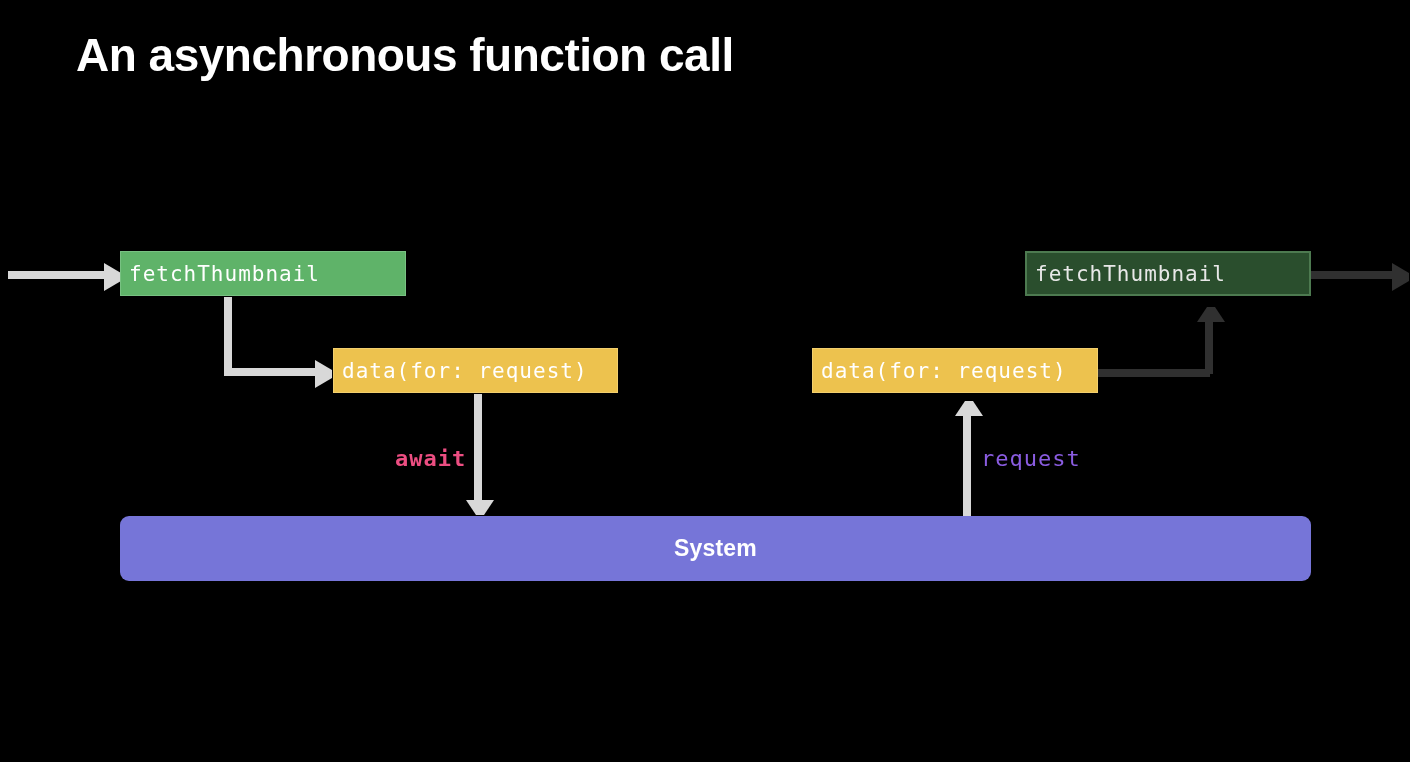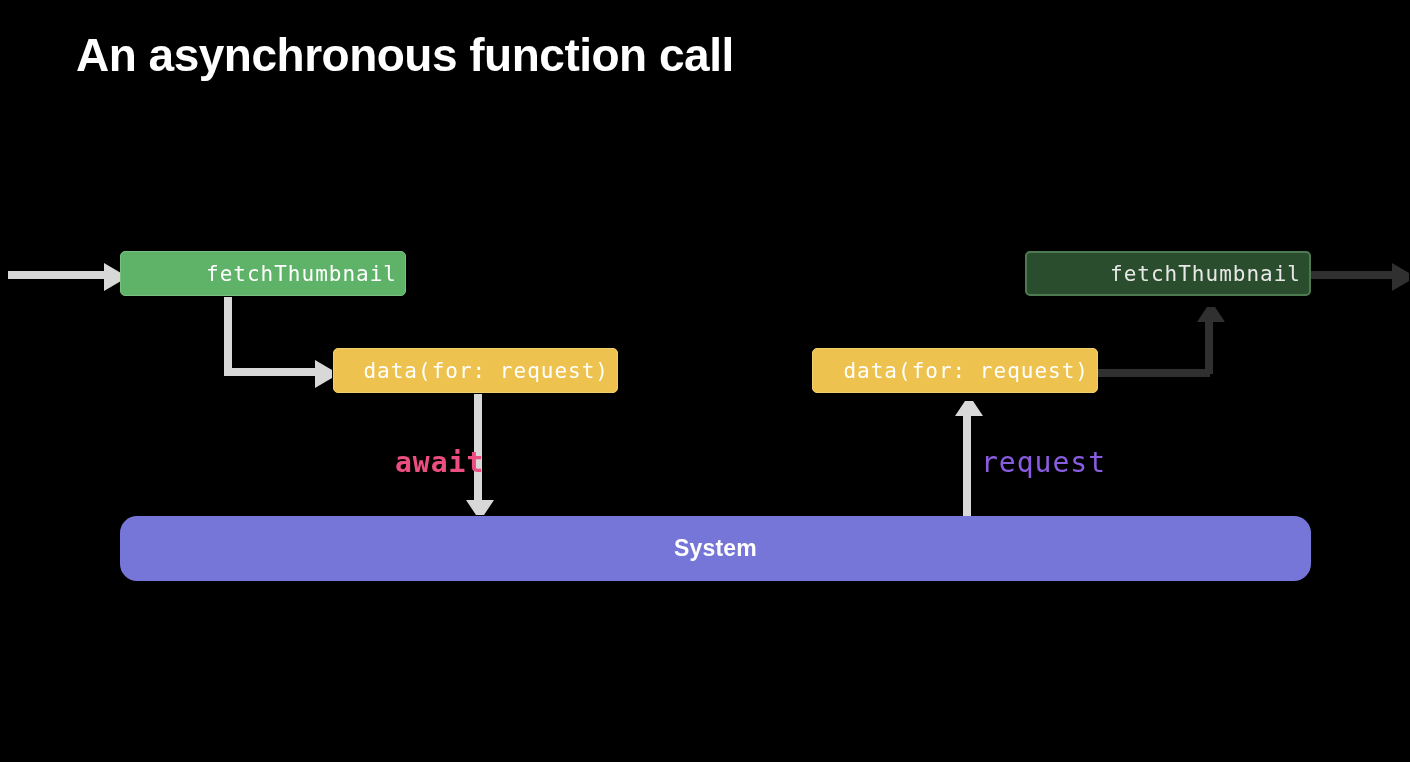--- a/index.html
+++ b/index.html
@@ -19,24 +19,24 @@
     left: 64px; top: 16px;
     font-size: 46px;
     font-weight: 700;
     letter-spacing: -0.5px;
     color: #fff;
   }
   
   .node {
     position: absolute;
     height: 45px;
-    border-radius: 5px;
+    border-radius: 0;
     display: flex;
     align-items: center;
-    justify-content: flex-end;
+    justify-content: flex-start;
     font-family: "DejaVu Sans Mono", "Liberation Mono", monospace;
     font-size: 21px;
     letter-spacing: 1px;
     white-space: nowrap;
   }
   .node-green {
     left: 112px; top: 243px; width: 286px;
     background: var(--green-box-bg);
     border: 1px solid var(--green-box-border);
     color: var(--box-text);
@@ -56,21 +56,21 @@
   .node-darkgreen {
     left: 1017px; top: 243px; width: 286px;
     background: var(--dark-green-box-bg);
     border: 2px solid var(--dark-green-box-border);
     color: var(--dark-box-text);
   }
   .system-bar {
     position: absolute;
     left: 112px; top: 508px;
     width: 1191px; height: 65px;
-    border-radius: 17px;
+    border-radius: 9px;
     background: var(--system-bar-bg);
     display: flex;
     align-items: center;
     justify-content: center;
     color: #fff;
     font-size: 23px;
     font-weight: 600;
     letter-spacing: 0.2px;
   }
   
@@ -101,21 +101,21 @@
   }
   .ah.up.dark {
     border-left: 10px solid transparent;
     border-right: 10px solid transparent;
     border-bottom: 15px solid var(--dark-arrow);
   }
   
   .keyword {
     position: absolute;
     font-family: "DejaVu Sans Mono", "Liberation Mono", monospace;
-    font-size: 28px;
+    font-size: 22px;
     letter-spacing: 1px;
     white-space: nowrap;
   }
   .kw-await {
     left: 383px; top: 434px;
     font-weight: 700;
     color: var(--await-label);
   }
   .kw-resume {
     left: 969px; top: 434px;

